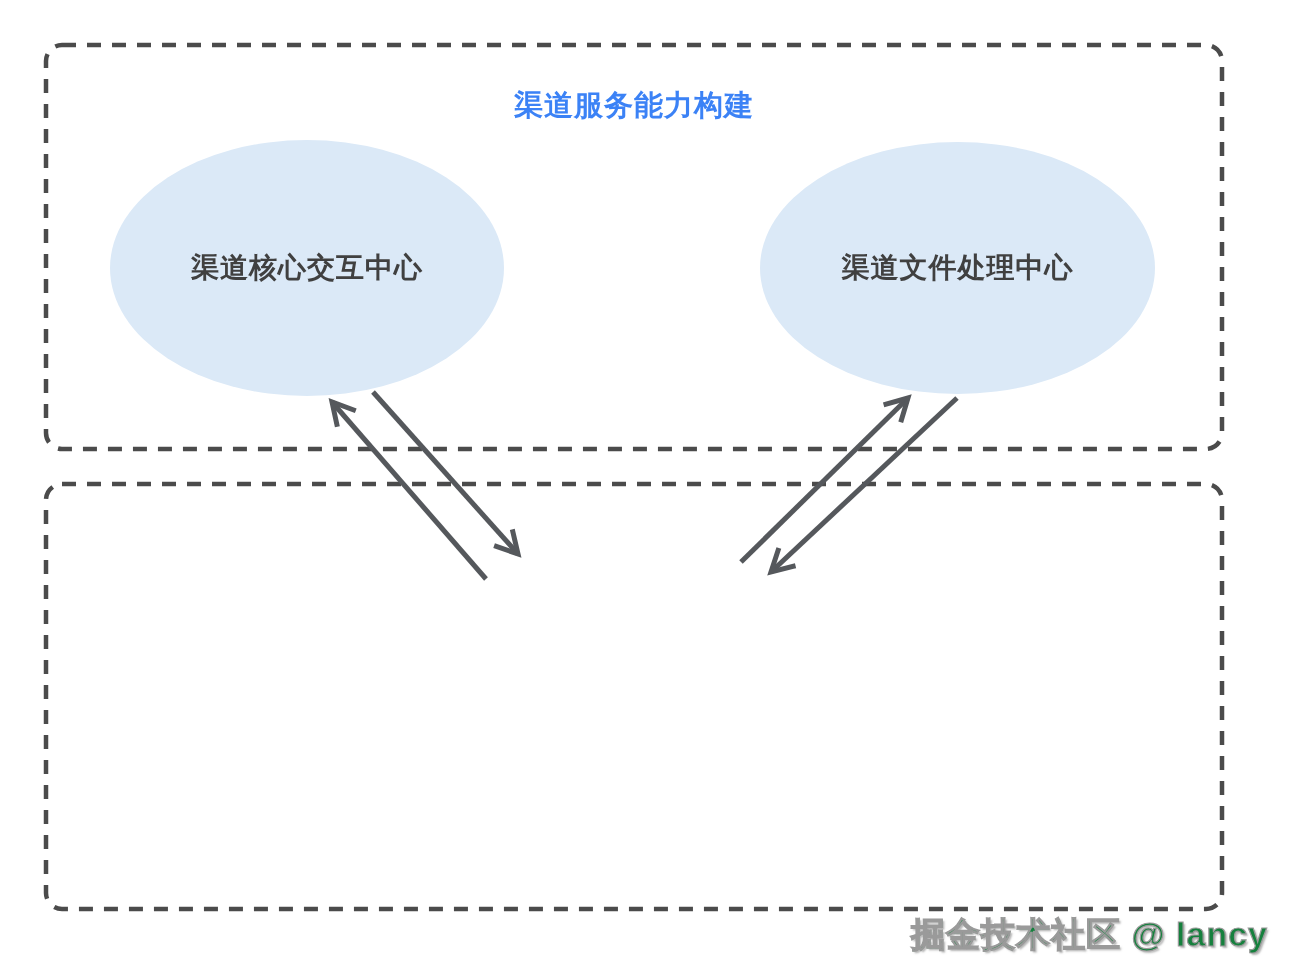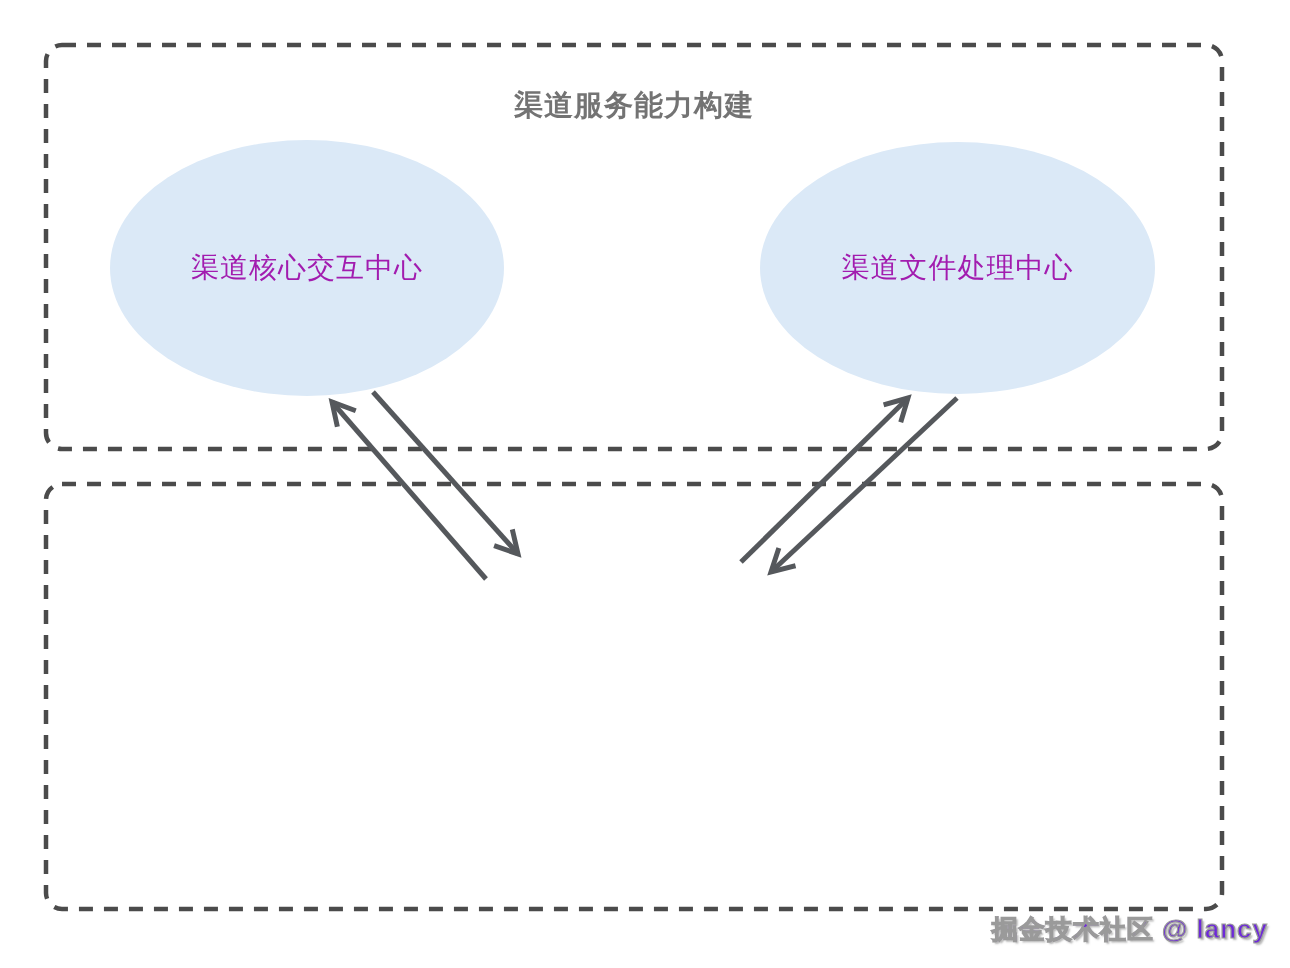--- a/index.html
+++ b/index.html
@@ -27,48 +27,48 @@
     position: absolute;
     border-radius: 50%;
     background: #dbe9f7;
     display: flex;
     align-items: center;
     justify-content: center;
     z-index: 1;
   }
   .node .node-label {
     font-size: 28px;
-    font-weight: 400;
-    color: #a21caf;
+    font-weight: 700;
+    color: #404040;
     letter-spacing: 1px;
     white-space: nowrap;
   }
   .node-left   { left: 110px; top: 140px; width: 394px; height: 256px; }
   .node-right  { left: 760px; top: 142px; width: 395px; height: 252px; }
   .node-center { left: 433px; top: 545px; width: 392px; height: 252px; }
   .zone-title {
     position: absolute;
     left: 45px;
     width: 1178px;
     text-align: center;
     font-size: 29px;
     font-weight: 700;
-    color: #737373;
+    color: #3b82f6;
     letter-spacing: 1px;
     z-index: 3;
   }
   .zone-title-top    { top: 86px; }
   .zone-title-bottom { top: 833px; }
   .watermark {
     position: absolute;
     right: 22px;
     top: 912px;
-    font-size: 26px;
+    font-size: 34px;
     font-weight: 700;
-    color: #6d28d9;
+    color: #15803d;
     -webkit-text-stroke: 1.2px #9a9a9a;
     text-shadow: 2px 2px 2px rgba(110,110,110,0.5);
     letter-spacing: 1px;
     z-index: 4;
     white-space: nowrap;
   }
 </style>
 </head>
 <body>
 

